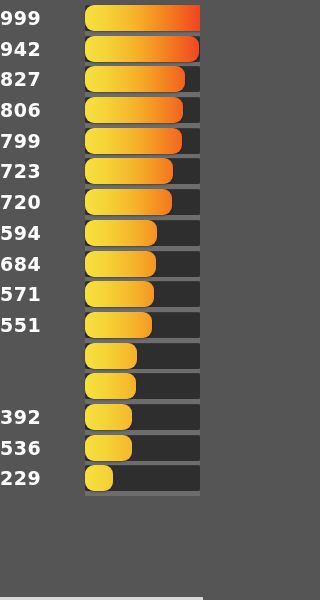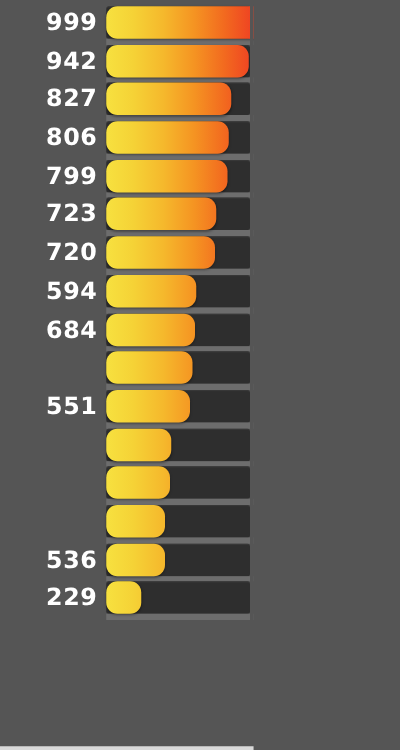--- a/index.html
+++ b/index.html
@@ -61,21 +61,21 @@
   }
 
   
   .value-label {
     position: absolute;
     left: 0;
     top: 0px;
     width: 78px;
     height: 26px;
     line-height: 26px;
-    text-align: right;
+    text-align: left;
     color: #ffffff;
     font-size: 19px;
     font-weight: bold;
     letter-spacing: 0.5px;
     font-family: "DejaVu Sans", sans-serif;
     white-space: nowrap;
   }
 
   
   .bar-fill {
@@ -170,20 +170,21 @@
       <div class="bar-row">
         <div class="track"></div>
         <div class="track-sep"></div>
         <div class="bar-fill" style="width: 70.98px; background-size: 121px 100%;"></div>
         <div class="value-label">684</div>
       </div>
       <div class="bar-row">
         <div class="track"></div>
         <div class="track-sep"></div>
         <div class="bar-fill" style="width: 69.16px; background-size: 121px 100%;"></div>
+        <div class="value-label">571</div>
       </div>
       <div class="bar-row">
         <div class="track"></div>
         <div class="track-sep"></div>
         <div class="bar-fill" style="width: 66.74px; background-size: 121px 100%;"></div>
         <div class="value-label">551</div>
       </div>
       <div class="bar-row">
         <div class="track"></div>
         <div class="track-sep"></div>
@@ -191,20 +192,21 @@
       </div>
       <div class="bar-row">
         <div class="track"></div>
         <div class="track-sep"></div>
         <div class="bar-fill" style="width: 50.99px; background-size: 121px 100%;"></div>
       </div>
       <div class="bar-row">
         <div class="track"></div>
         <div class="track-sep"></div>
         <div class="bar-fill" style="width: 47.48px; background-size: 121px 100%;"></div>
+        <div class="value-label">392</div>
       </div>
       <div class="bar-row">
         <div class="track"></div>
         <div class="track-sep"></div>
         <div class="bar-fill" style="width: 46.75px; background-size: 121px 100%;"></div>
         <div class="value-label">536</div>
       </div>
       <div class="bar-row">
         <div class="track"></div>
         <div class="track-sep"></div>

